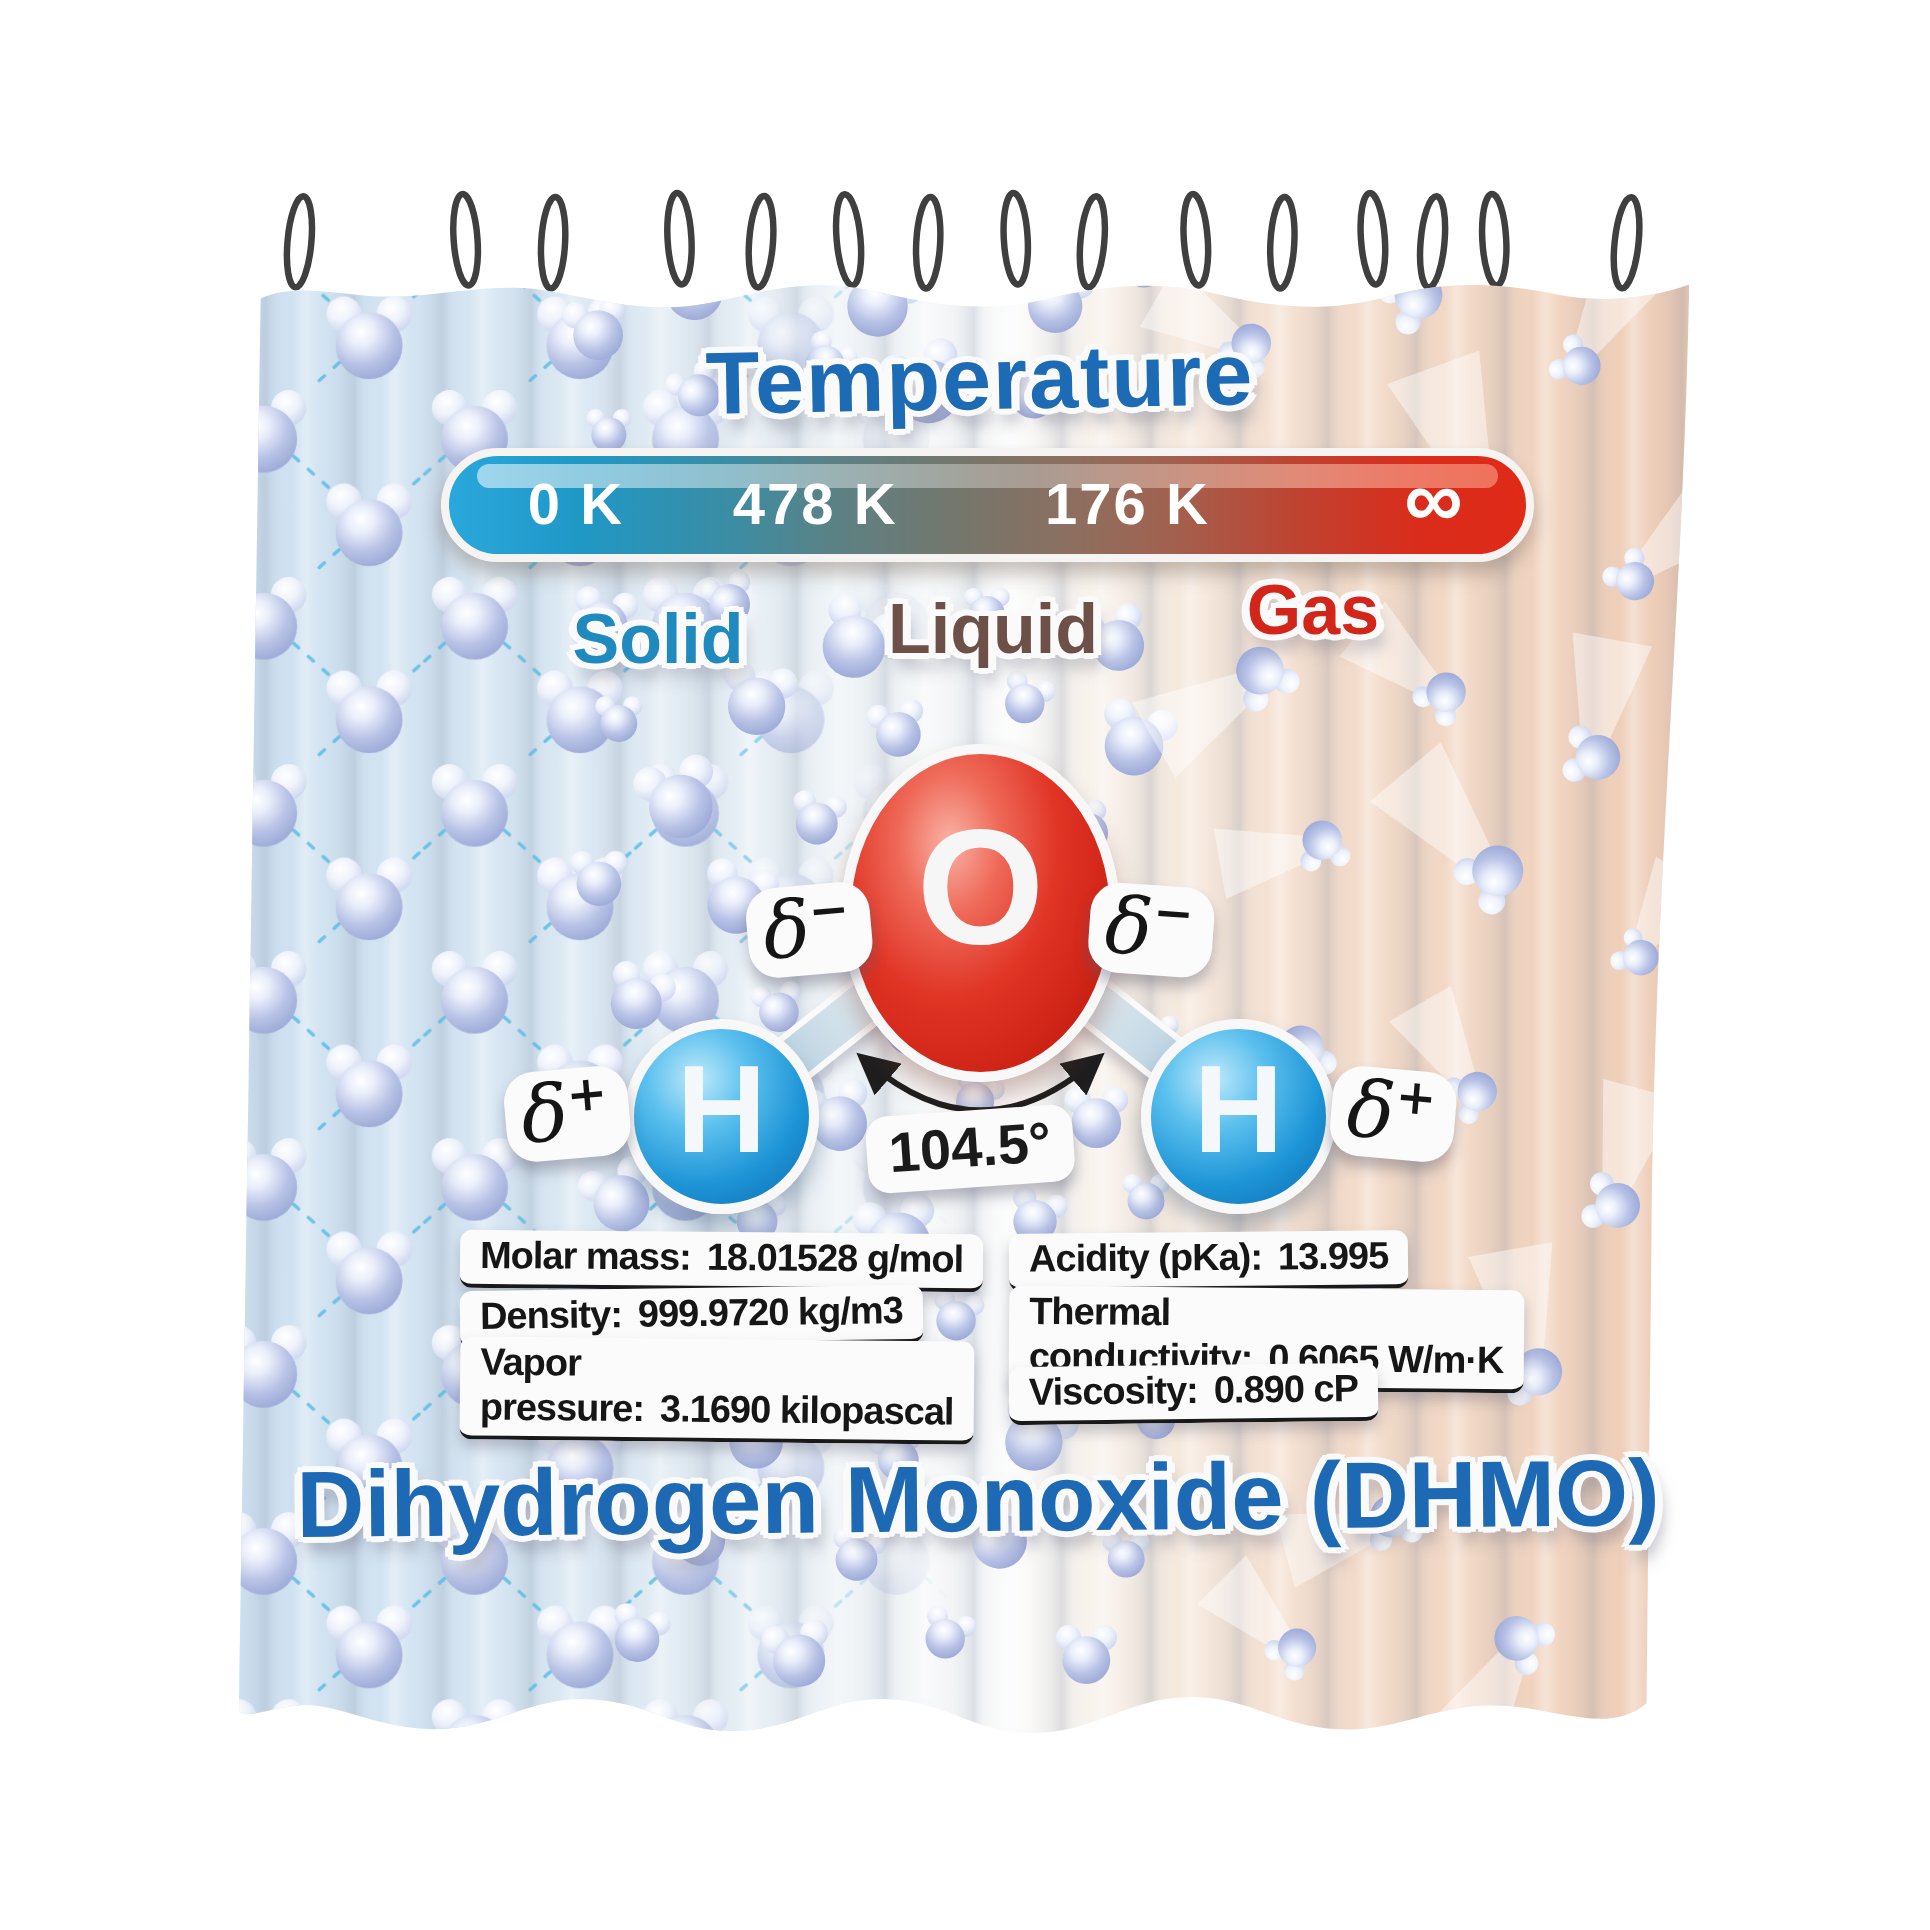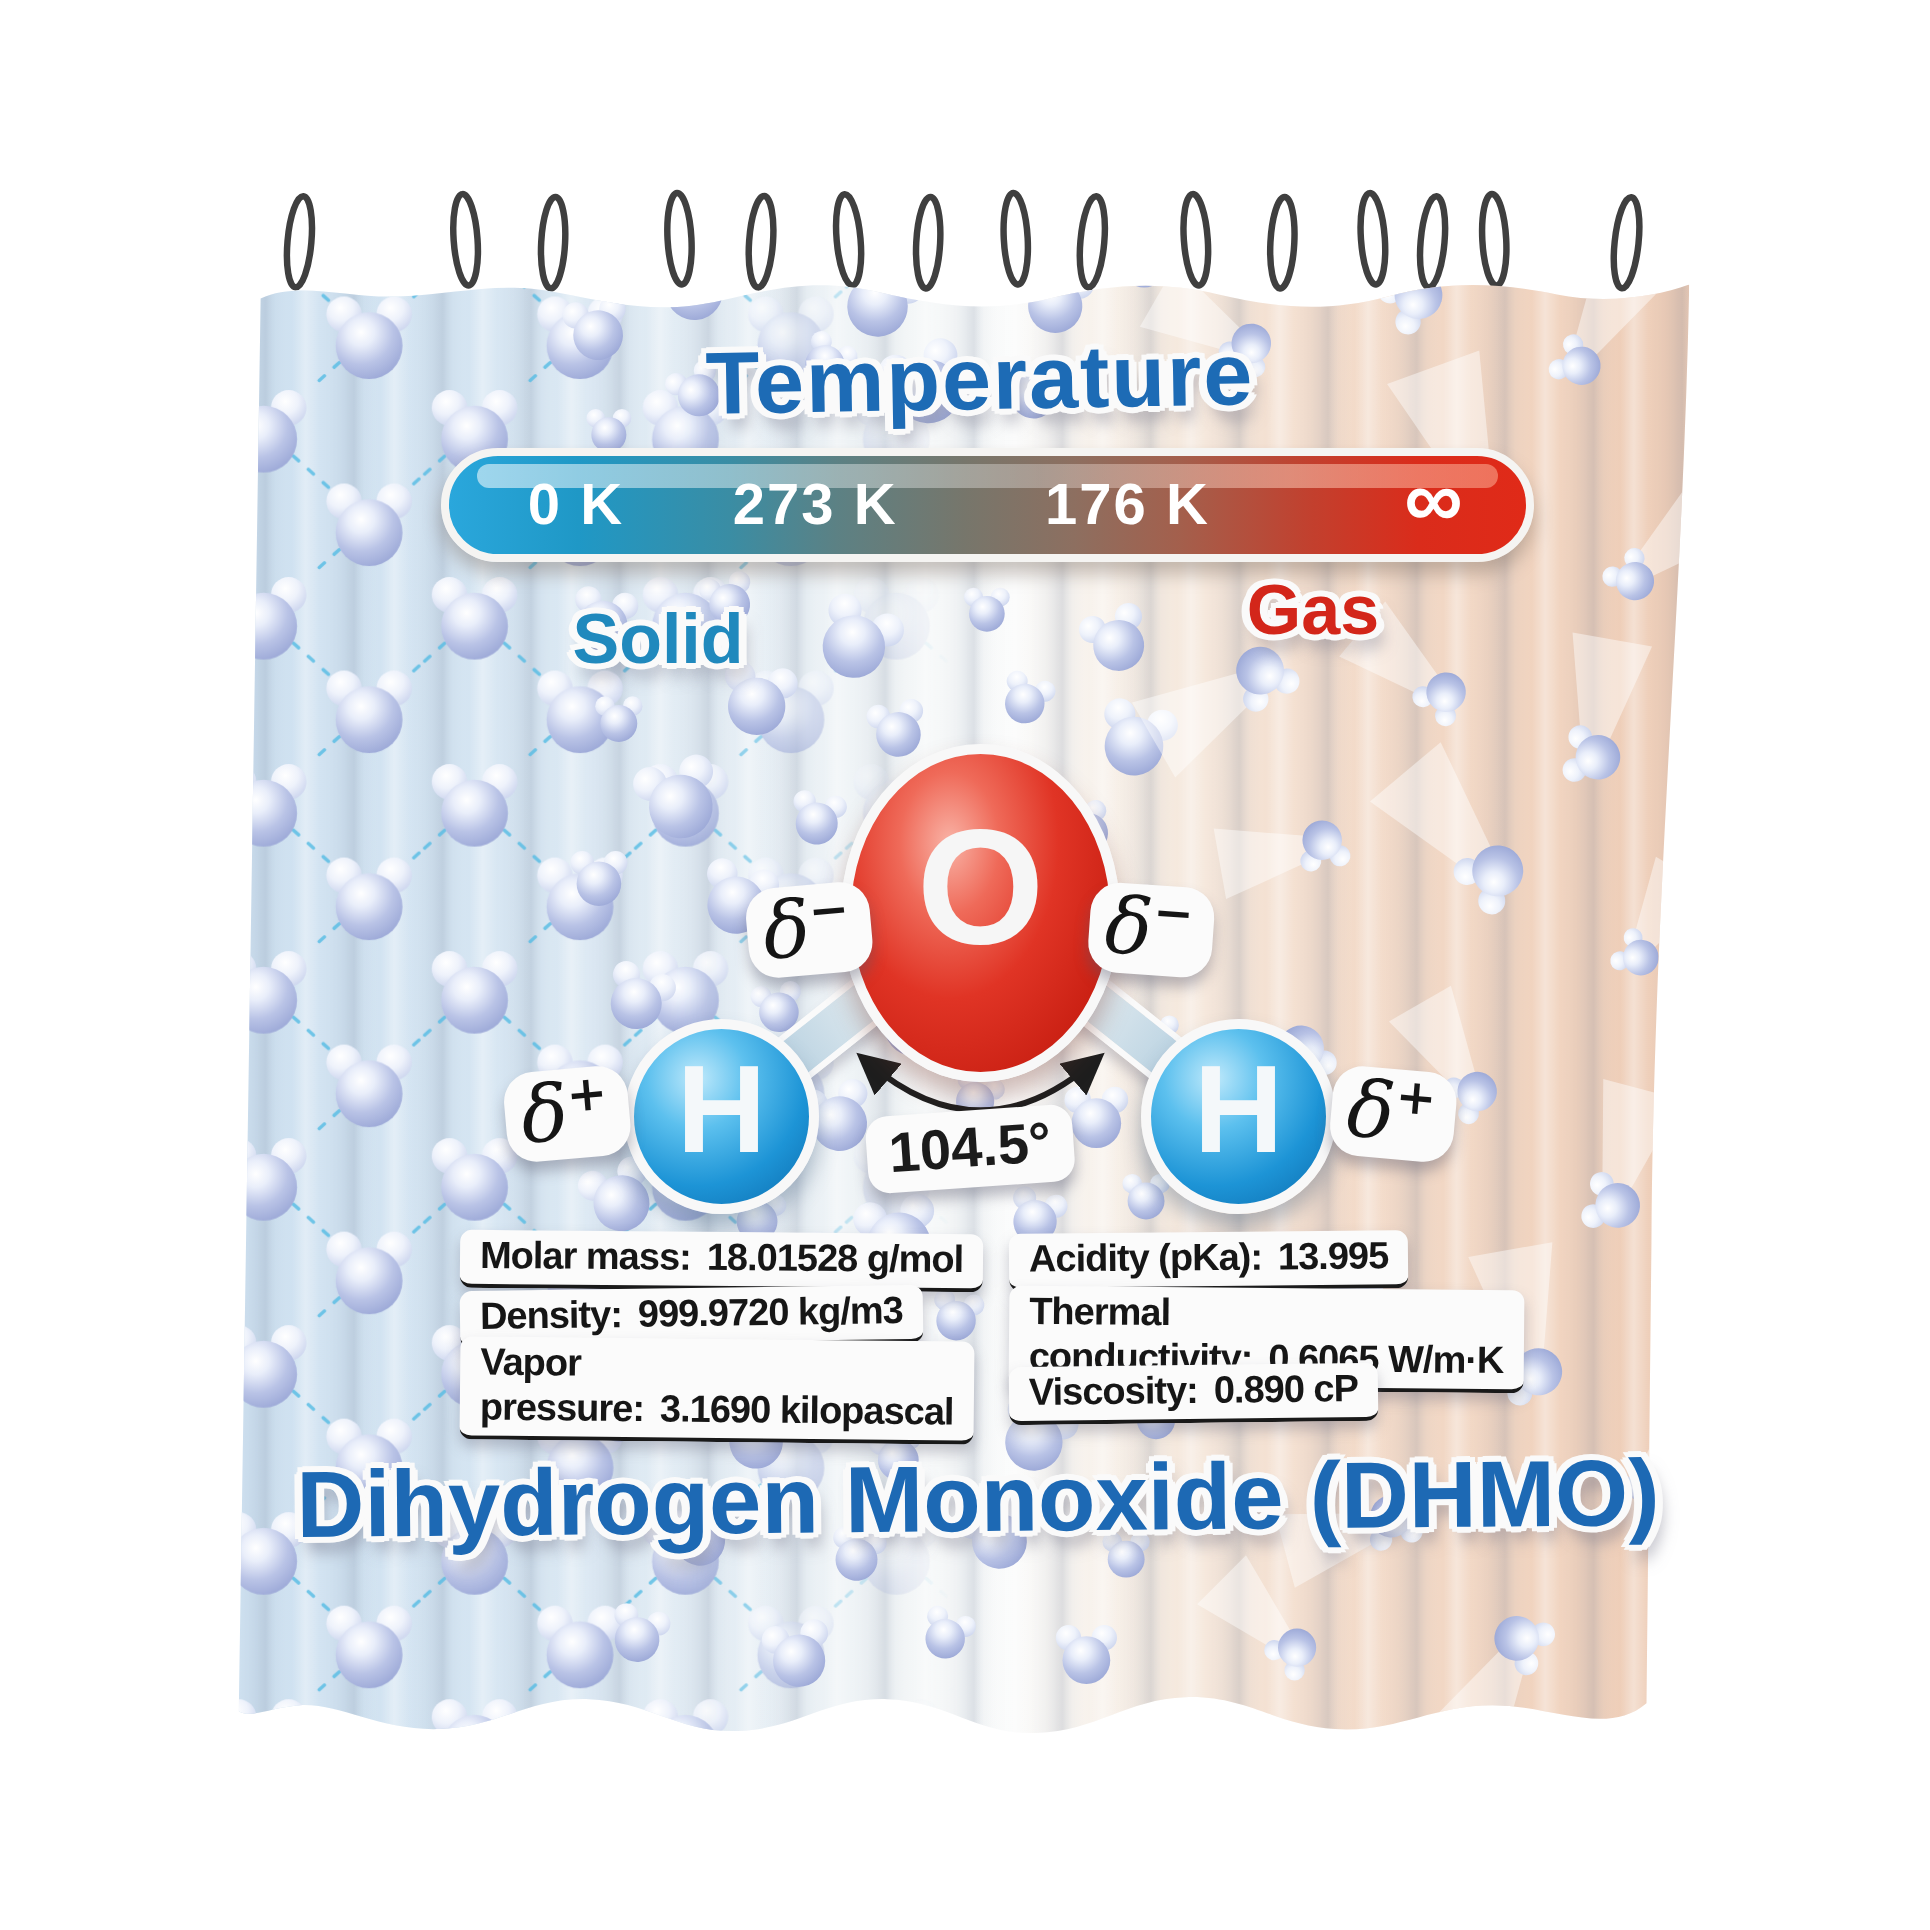--- a/index.html
+++ b/index.html
@@ -290,26 +290,27 @@
       </g>
     </g>
   </svg>
 
   <div class="layer">
 
     <div id="title-top" class="sticker">Temperature</div>
 
     <div id="temp-bar">
       <span class="tick tick-0">0 K</span>
-      <span class="tick tick-1">273 K</span>
+      <span class="tick tick-1">478 K</span>
       <span class="tick tick-2">176 K</span>
       <span class="tick tick-3">∞</span>
     </div>
 
     <div id="phase-solid" class="phase sticker">Solid</div>
+    <div id="phase-liquid" class="phase sticker">Liquid</div>
     <div id="phase-gas" class="phase sticker">Gas</div>
 
     <div id="bond-left" class="bond"></div>
     <div id="bond-right" class="bond"></div>
 
     <svg id="angle-arc" viewBox="0 0 286 146">
       <defs>
         <marker id="arr" viewBox="0 0 8 8" refX="5" refY="4" markerWidth="7" markerHeight="7" orient="auto-start-reverse">
           <path d="M0,0 L8,4 L0,8 Z" fill="#1e1e1e"></path>
         </marker>

